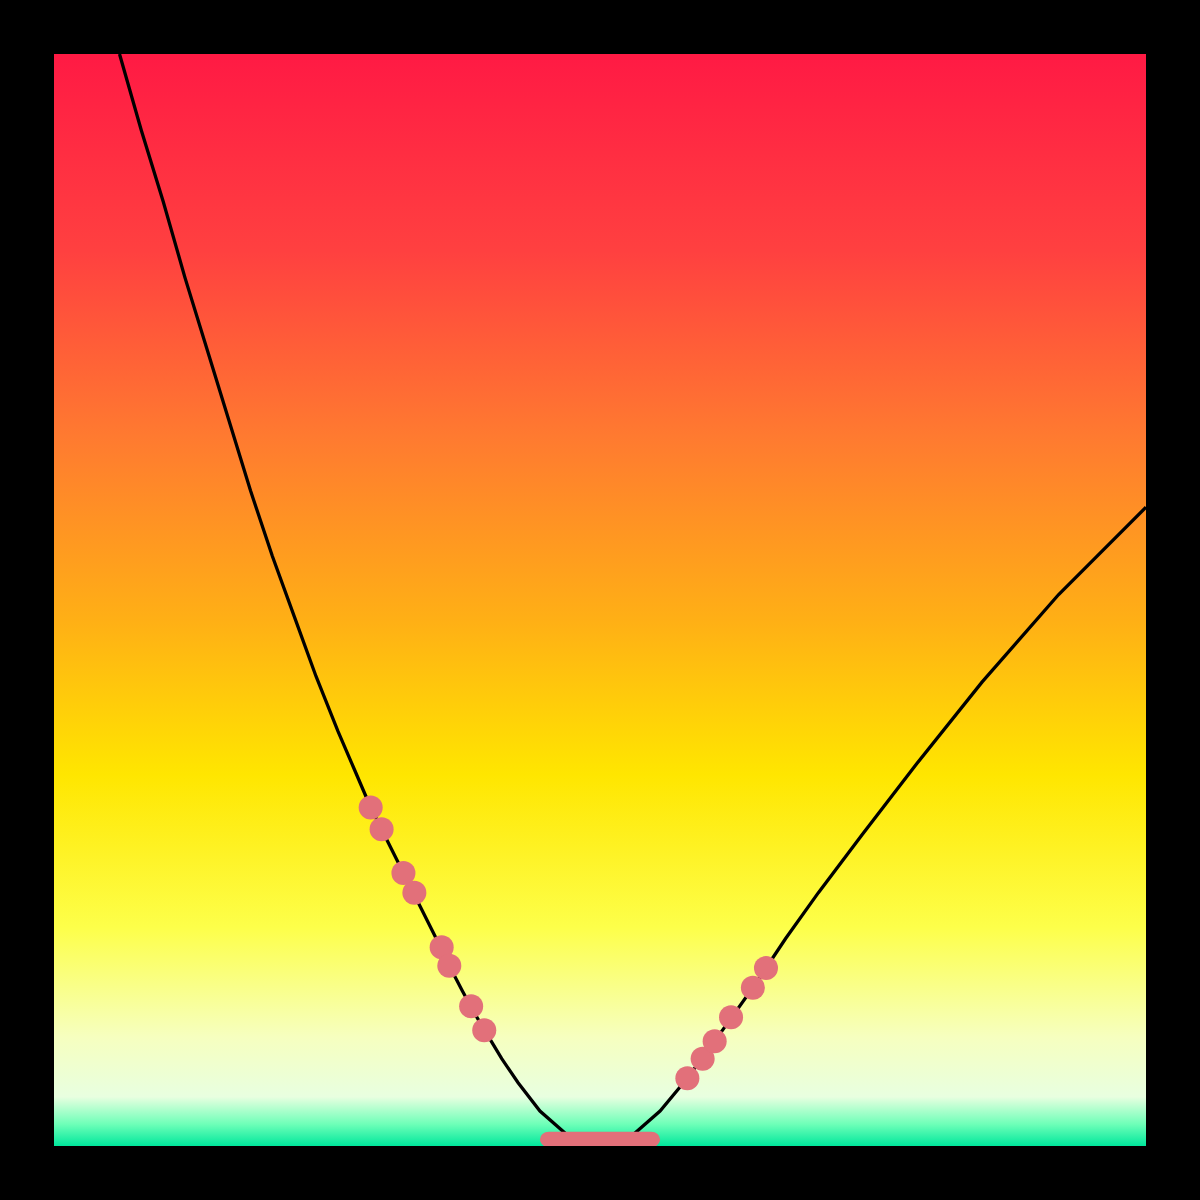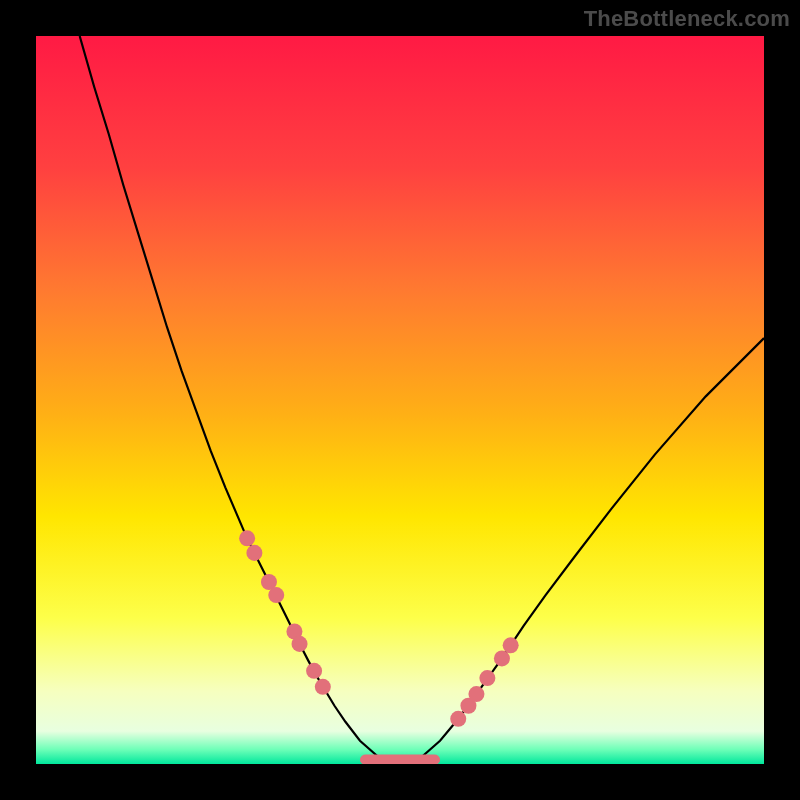--- a/index.html
+++ b/index.html
@@ -38,21 +38,20 @@
   svg.chart {
     display: block;
     width: 728px;
     height: 728px;
   }
 </style>
 </head>
 <body>
 
 <div class="frame">
-  <div class="watermark">TheBottleneck.com</div>
 
   <div class="plot">
     <svg class="chart" viewBox="0 0 1000 1000" preserveAspectRatio="none">
       <defs>
         <linearGradient id="bg-grad" x1="0" y1="0" x2="0" y2="1">
             <stop offset="0%" stop-color="#ff1a44"></stop>
             <stop offset="18%" stop-color="#ff4040"></stop>
             <stop offset="35%" stop-color="#ff7a30"></stop>
             <stop offset="52%" stop-color="#ffb015"></stop>
             <stop offset="66%" stop-color="#ffe600"></stop>

